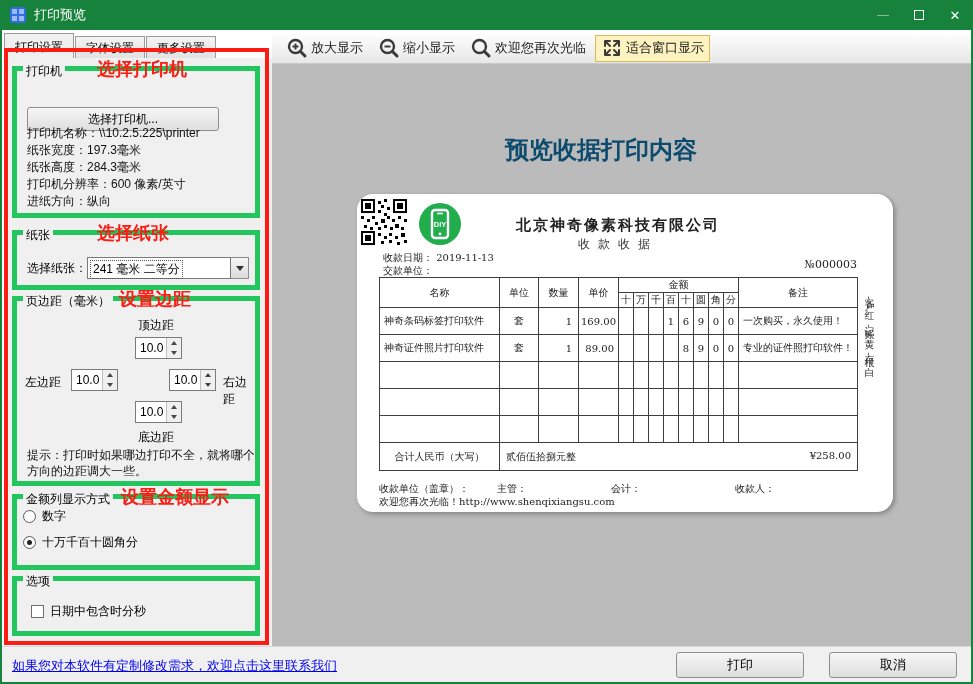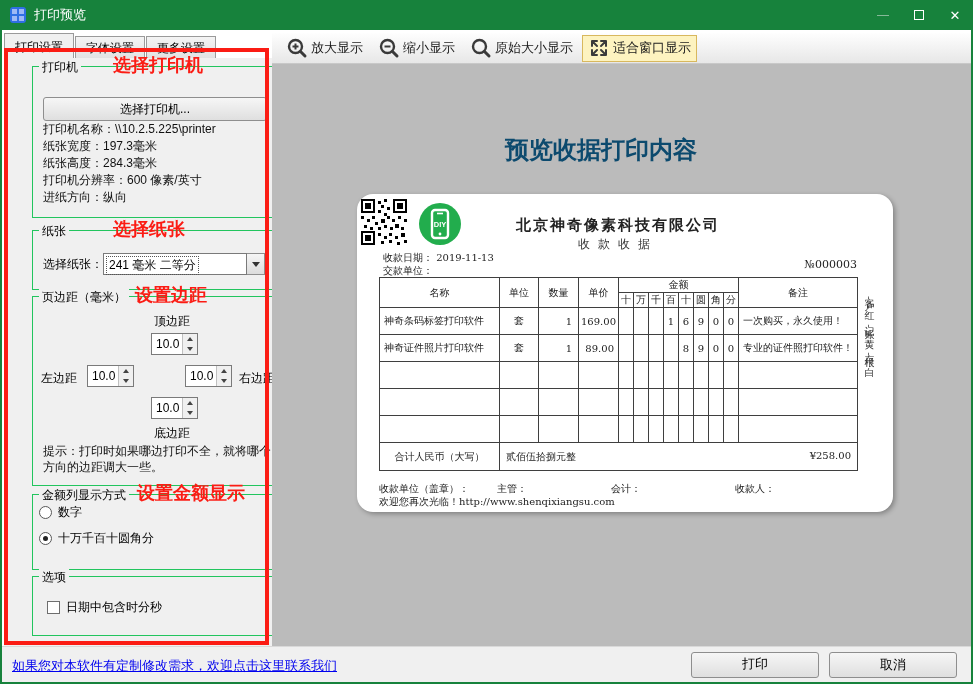--- a/index.html
+++ b/index.html
@@ -37,29 +37,29 @@
     display:flex; align-items:center; padding-left:8px; }
   .toolbtn { display:flex; align-items:center; gap:3px; font-size:13px; color:#1a1a1a;
     padding:2px 5px; height:27px; border:1px solid transparent; margin-right:3px; }
   .toolbtn.active { background:#fdf3c0; border:1px solid #d8b85e; }
   .toolbtn svg { display:block; }
 
   
   .left-panel { position:absolute; left:2px; top:56px; width:268px; height:588px; background:#f0f0f0; }
   .red-frame { position:absolute; left:2px; top:46px; width:265px; height:597px;
     border:4px solid #fb1c14; z-index:50; pointer-events:none; }
-  .group { position:absolute; left:8px; width:248px; border:1px solid #22c55e;margin-left:20px; }
+  .group { position:absolute; left:8px; width:248px; border:5px solid #22c55e; }
   .group-legend { position:absolute; top:-8px; left:6px; background:#f0f0f0;
     padding:0 3px; font-size:12px; color:#000; }
   .red-note { position:absolute; top:-14px; color:#fb1c14; font-size:18px; font-weight:bold;
     background:transparent; z-index:5; white-space:nowrap; }
   .btn { background:linear-gradient(#f6f6f6,#dfdfdf); border:1px solid #8e8e8e;
     border-radius:3px; font-size:12px; text-align:center; }
   .g-printer { top:8px; height:152px; }
-  .printer-btn { position:absolute; left:10px; top:30px; width:224px; height:24px;
+  .printer-btn { position:absolute; left:10px; top:36px; width:192px; height:24px;
     line-height:22px; }
   .printer-info { position:absolute; left:10px; top:54px; font-size:12px; line-height:17px; color:#111; }
   .g-paper { top:172px; height:60px; }
   .paper-row { position:absolute; left:10px; top:22px; display:flex; align-items:center; }
   .paper-label { font-size:12px; }
   .combo { width:144px; height:22px; border:1px solid #7a7a7a; background:#fff;
     font-size:12px; padding:3px 2px 0 3px; position:relative; }
   .combo-inner { outline:1px dotted #555; padding:0 2px; display:inline-block; }
   .combo-btn { width:18px; height:22px; border:1px solid #8e8e8e; border-left:none;
     background:linear-gradient(#f6f6f6,#dcdcdc); display:flex; align-items:center; justify-content:center; }
@@ -118,21 +118,21 @@
   .r-welcome { position:absolute; left:22px; top:301px; font-size:10px; }
   .r-side { position:absolute; left:505px; top:96px; height:170px; writing-mode:vertical-rl;
     font-size:10px; letter-spacing:3px; color:#333; }
 
   
   .bottombar { position:absolute; left:0; top:644px; width:969px; height:36px;
     background:#f0f0f0; border-top:1px solid #d9d9d9; }
   .contact-link { position:absolute; left:10px; top:10px; font-size:13px; color:#0000ee;
     text-decoration:underline; cursor:pointer; }
   .dlg-btn { position:absolute; top:5px; width:128px; height:26px; line-height:24px; font-size:13px; }
-  .btn-print { right:152px;font-family:Liberation Mono, monospace; }
+  .btn-print { right:167px; }
   .btn-cancel { right:14px; }
 </style>
 </head>
 <body>
 
 <div class="window">
 
   <div class="titlebar">
     <span class="app-icon">
         <i></i>
@@ -176,21 +176,21 @@
         <line x1="14.5" y1="14.5" x2="19" y2="19" stroke="#3a3a3a" stroke-width="3" stroke-linecap="round"></line>
         <line x1="6.5" y1="9.5" x2="12.5" y2="9.5" stroke="#3a3a3a" stroke-width="2"></line>
       </svg>
       <span>缩小显示</span>
     </div>
     <div class="toolbtn">
       <svg width="22" height="22">
         <circle cx="9.5" cy="9.5" r="6.5" fill="none" stroke="#3a3a3a" stroke-width="2.4"></circle>
         <line x1="14.5" y1="14.5" x2="19" y2="19" stroke="#3a3a3a" stroke-width="3" stroke-linecap="round"></line>
       </svg>
-      <span>原始大小显示</span>
+      <span>欢迎您再次光临</span>
     </div>
     <div class="toolbtn active">
       <svg width="22" height="22">
         <g stroke="#3a3a3a" stroke-width="2" stroke-linecap="round" fill="none">
           <path d="M9 9 L4 4 M4 4 h5 M4 4 v5"></path>
           <path d="M13 9 L18 4 M18 4 h-5 M18 4 v5"></path>
           <path d="M9 13 L4 18 M4 18 h5 M4 18 v-5"></path>
           <path d="M13 13 L18 18 M18 18 h-5 M18 18 v-5"></path>
         </g>
       </svg>

